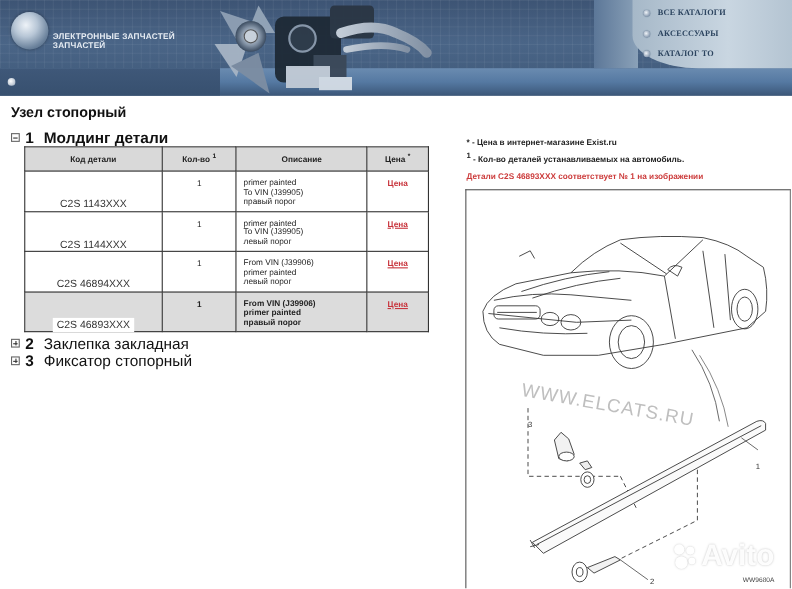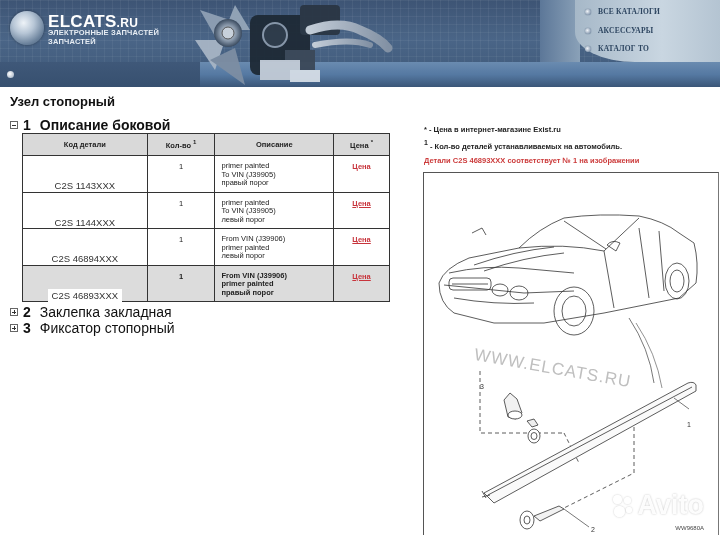--- a/index.html
+++ b/index.html
@@ -137,23 +137,20 @@
 </style>
 </head>
 <body>
 
 <div class="header">
   <div class="grid"></div>
   <div class="bottom-band"></div>
   <div class="bottom-band-left"></div>
 
   <div class="globe"></div>
-  <div class="logo-text">
-    <span>ELCATS</span><span class="ru">.RU</span>
-  </div>
   <div class="logo-sub">
     <div>ЭЛЕКТРОННЫЕ ЗАПЧАСТЕЙ</div>
     <div>ЗАПЧАСТЕЙ</div>
   </div>
   <div class="home-dot"></div>
 
   <svg class="engine" viewBox="0 0 240 87" width="240" height="87">
     <defs>
       <radialGradient id="fan" cx="50%" cy="50%" r="50%">
         <stop offset="0%" stop-color="#e8edf2"></stop>
@@ -197,21 +194,21 @@
     <span class="nav-bullet"></span>
     <span>КАТАЛОГ ТО</span>
   </div>
 </div>
 
 <div class="section-title">Узел стопорный</div>
 
 <div class="group-row open" style="top:117px;">
   <span class="toggle-box"></span>
   <span class="group-num">1</span>
-  <span class="group-label" style="margin-left:5px;">Описание боковой</span>
+  <span class="group-label" style="margin-left:5px;">Молдинг детали</span>
 </div>
 
 <table class="parts">
   <colgroup>
     <col style="width:125px">
     <col style="width:68px">
     <col style="width:119px">
     <col style="width:56px">
   </colgroup>
   <thead>

